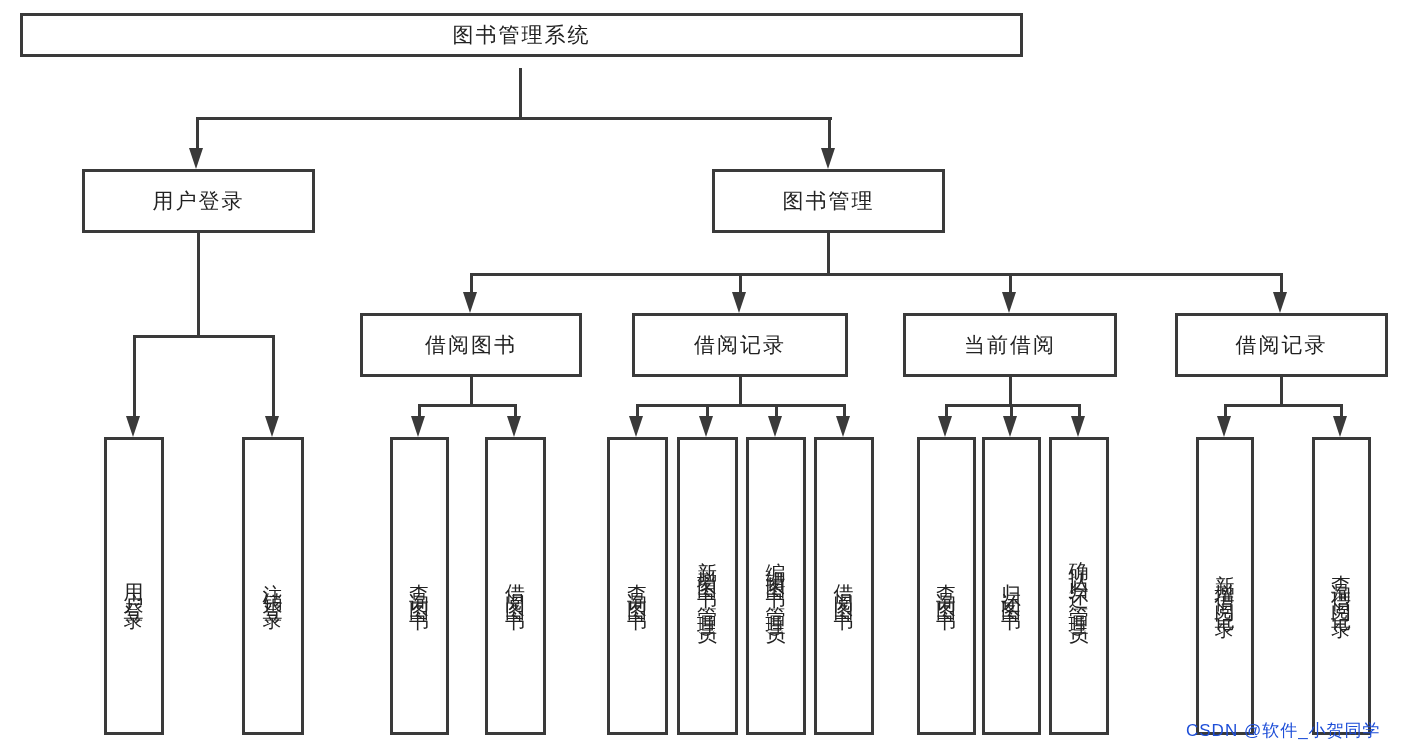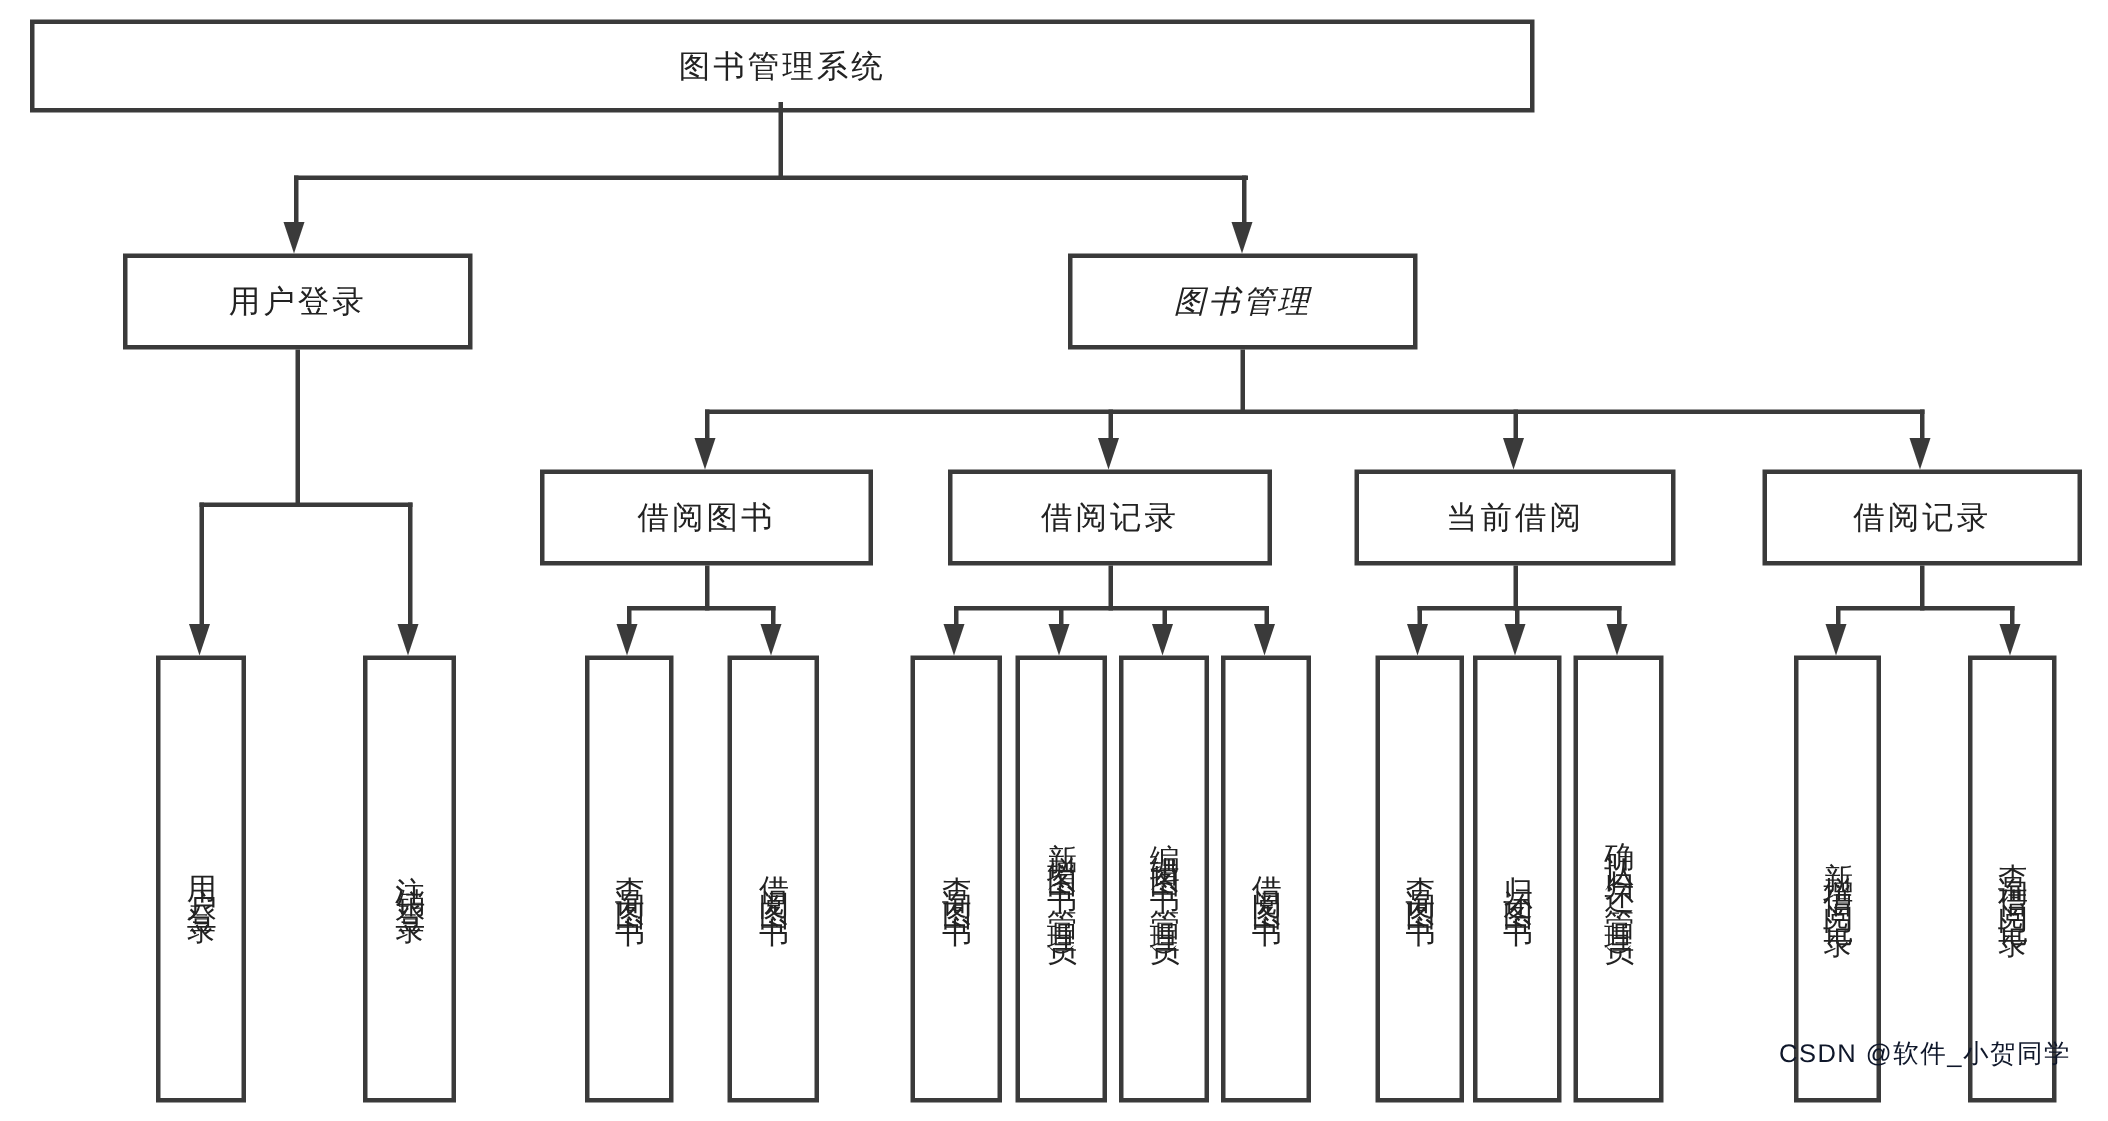--- a/index.html
+++ b/index.html
@@ -15,37 +15,37 @@
   .node.h{font-size:21px;letter-spacing:2px;font-weight:400;}
   .node.leaf .vtext{
     writing-mode:vertical-rl;text-orientation:mixed;
     font-size:20px;letter-spacing:9px;line-height:1;white-space:nowrap;color:#222222;
   }
   .line{position:absolute;background:#3a3a3a;}
   .ahead{position:absolute;width:0;height:0;
     border-left:7px solid transparent;border-right:7px solid transparent;
     border-top:21px solid #3a3a3a;}
   .watermark{
-    position:absolute;left:1186px;top:691px;font-size:17px;color:#0f172a;
+    position:absolute;left:1186px;top:719px;font-size:17px;color:#1d4ed8;
     letter-spacing:1px;white-space:nowrap;
   }
 </style>
 </head>
 <body>
 
 <div class="stage">
 
-  <div class="node h" style="left:20px;top:13px;width:1003px;height:62px;">
+  <div class="node h" style="left:20px;top:13px;width:1003px;height:44px;">
     <span>图书管理系统</span>
   </div>
 
   <div class="node h" style="left:82px;top:169px;width:233px;height:64px;">
     <span>用户登录</span>
   </div>
-  <div class="node h" style="left:712px;top:169px;width:233px;height:64px;font-style:italic;">
+  <div class="node h" style="left:712px;top:169px;width:233px;height:64px;">
     <span>图书管理</span>
   </div>
 
   <div class="node h" style="left:360px;top:313px;width:222px;height:64px;">
     <span>借阅图书</span>
   </div>
   <div class="node h" style="left:632px;top:313px;width:216px;height:64px;">
     <span>借阅记录</span>
   </div>
   <div class="node h" style="left:1175px;top:313px;width:213px;height:64px;">

